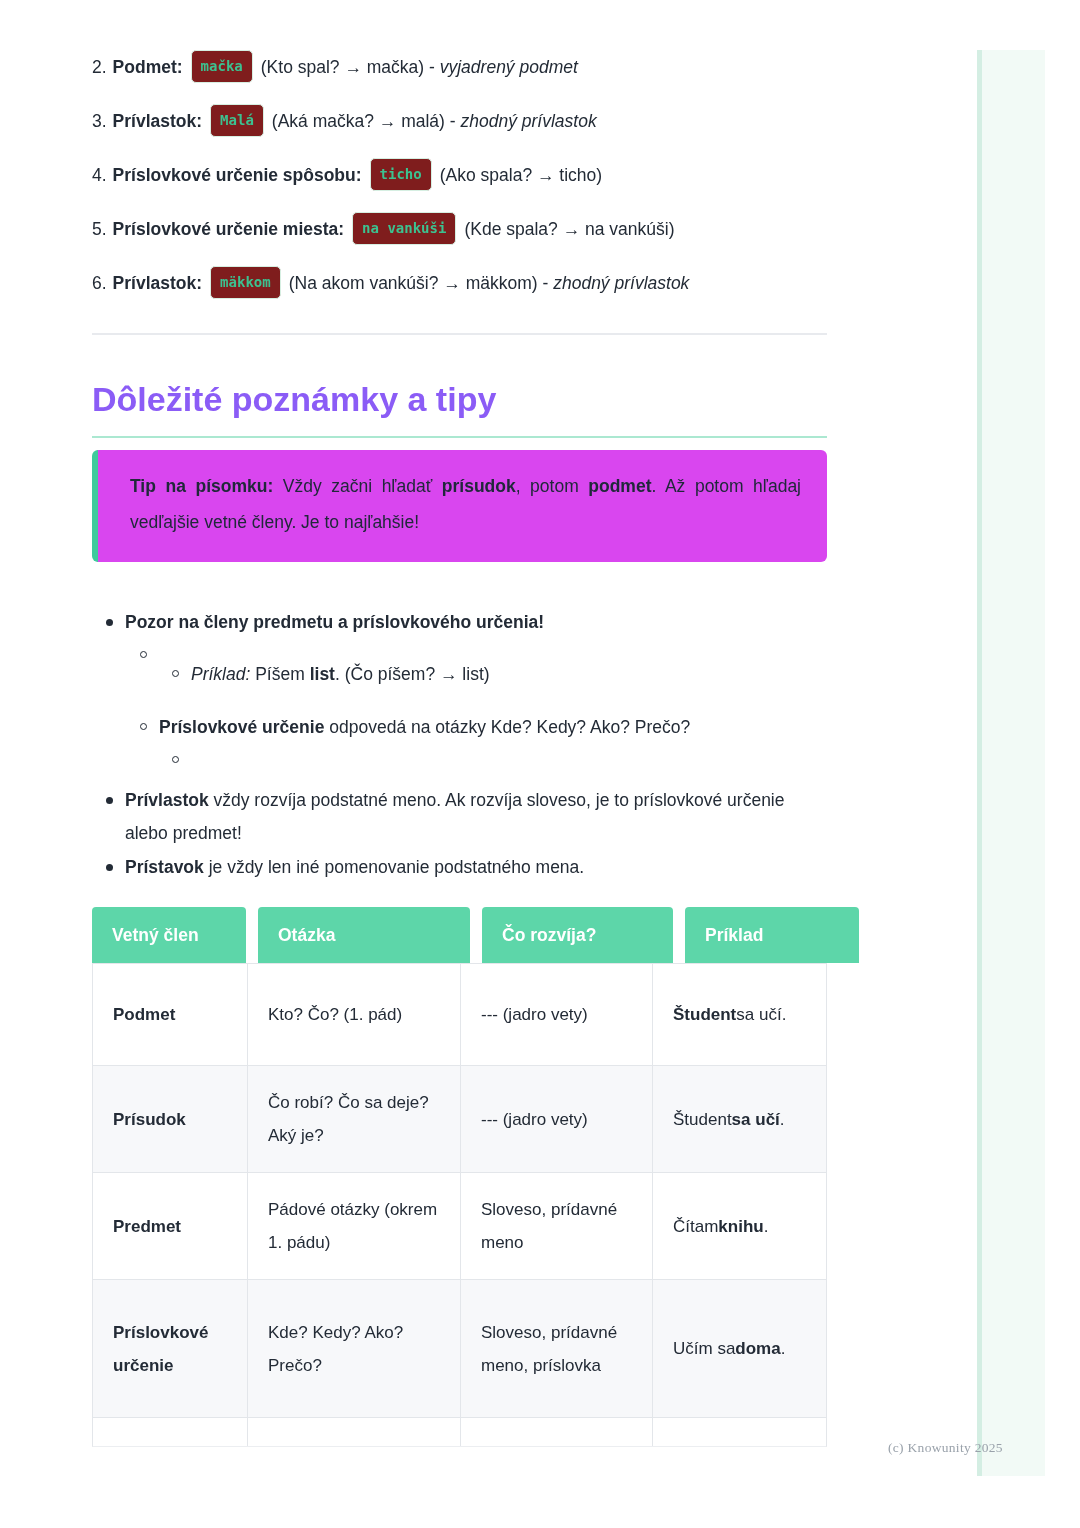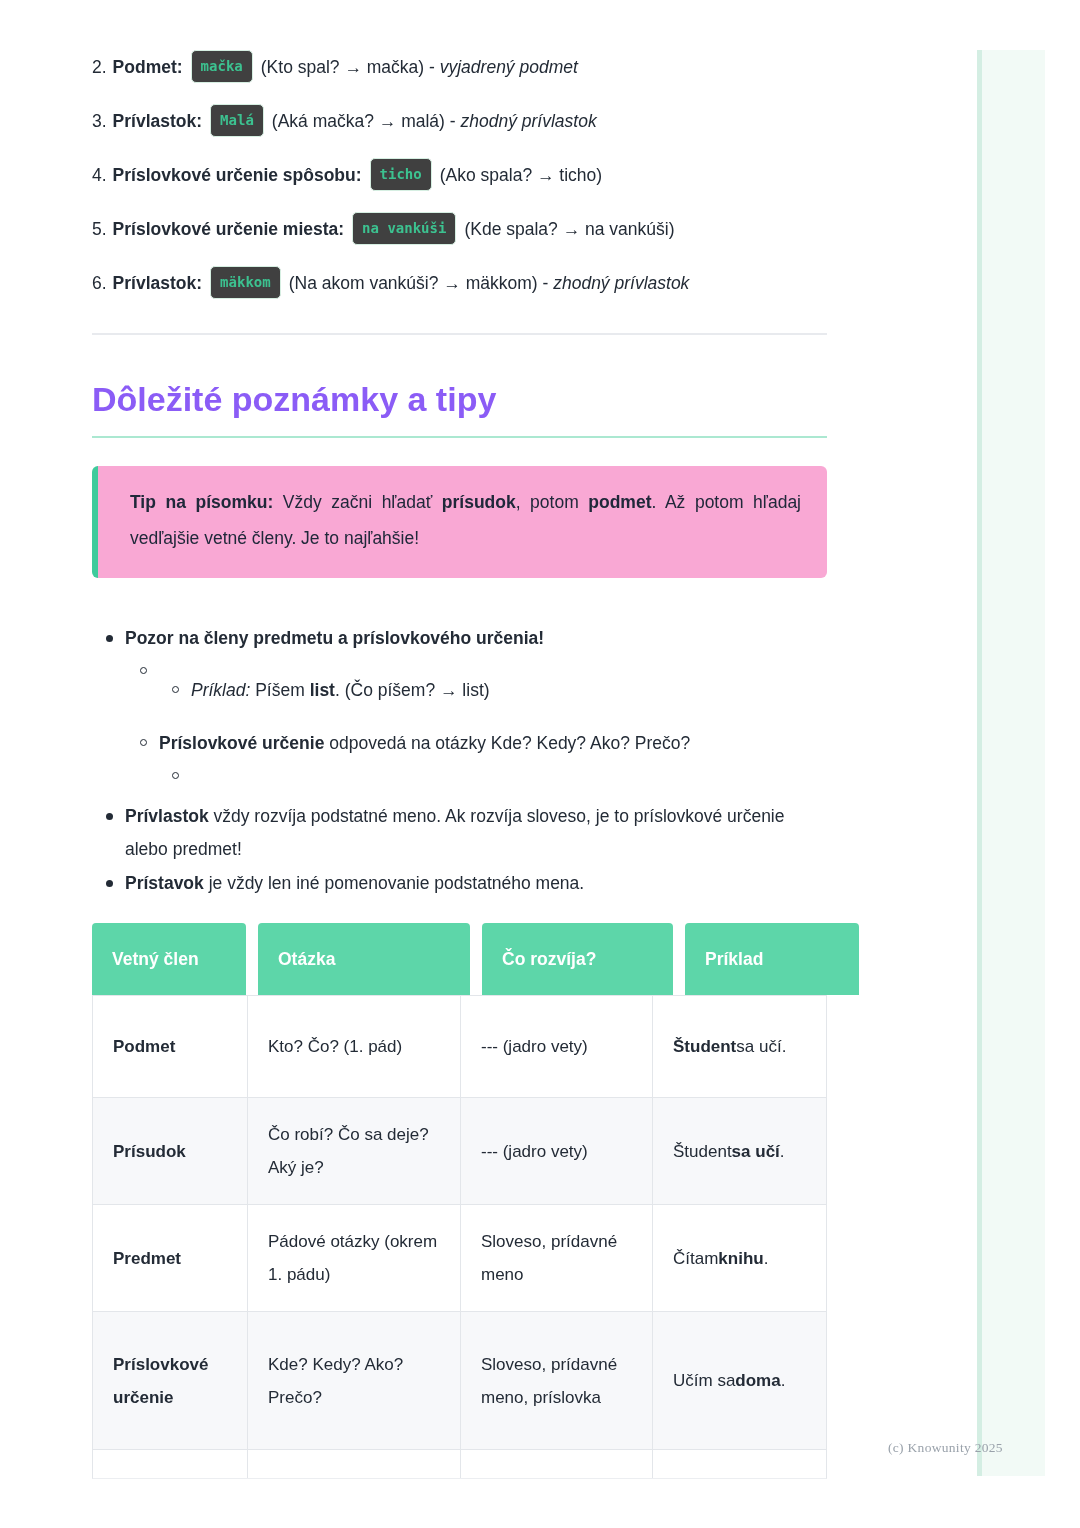--- a/index.html
+++ b/index.html
@@ -14,21 +14,21 @@
   .content { position:absolute; left:92px; top:0; width:735px; }
 
   
   .an-list { padding-top:50px; }
   .olitem { font-size:17.5px; line-height:24px; margin-bottom:21px; }
   .olitem .num { font-weight:400; margin-right:6px; }
   .b { font-weight:700; }
   .i { font-style:italic; }
   .chip {
     display:inline-block;
-    background:#404040;
+    background:#7f1d1d;
     border:1px solid #d6efe2;
     border-radius:5px;
     padding:3px 9px 4px;
     font-family:"DejaVu Sans Mono","Liberation Mono",monospace;
     font-size:14px;
     font-weight:700;
     color:#3cc290;
     margin:0 8px;
     vertical-align:2px;
   }
@@ -39,22 +39,22 @@
     margin-top:42px;
     font-size:34px;
     line-height:44px;
     font-weight:700;
     color:#8b5cf6;
     padding-bottom:15px;
     border-bottom:2px solid #abe8d1;
   }
 
   .tip {
-    margin-top:28px;
-    background:#f9a8d4;
+    margin-top:12px;
+    background:#d946ef;
     border-left:6px solid #3ecb9c;
     border-radius:6px;
     padding:18px 26px 22px 32px;
   }
   .tip-text { font-size:17.5px; line-height:36px; text-align:justify; color:#20283a; }
 
   
   .bullets { margin-top:44px; font-size:17.5px; }
   .li { display:flex; line-height:33px; }
   .li .marker { flex:0 0 auto; position:relative; }
@@ -66,21 +66,21 @@
   .mb20 { margin-bottom:20px; }
   .mb21 { margin-bottom:21px; }
   .mb9  { margin-bottom:1px; }
 
   
   .vtable { margin-top:23px; width:735px; }
   .thead {
     display:grid;
     grid-template-columns:154px 212px 191px 174px;
     column-gap:1.5px;
-    height:72px;
+    height:56px;
     gap:12px;
   }
   .th {
     background:#5dd6a9;
     color:#ffffff;
     font-weight:700;
     font-size:17.5px;
     display:flex; align-items:center;
     padding-left:20px;
     border-radius:4px 4px 0 0;

